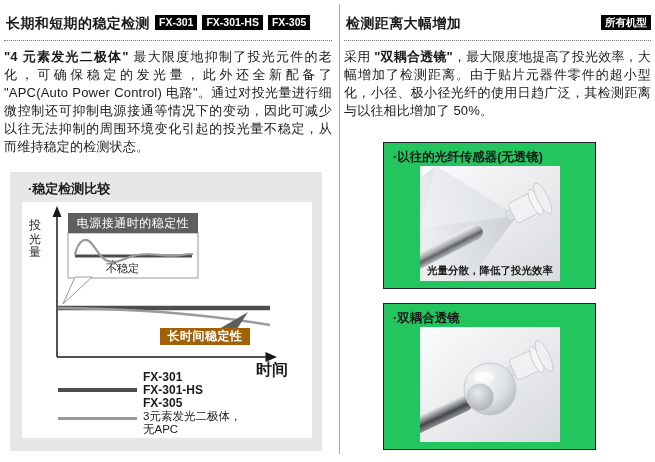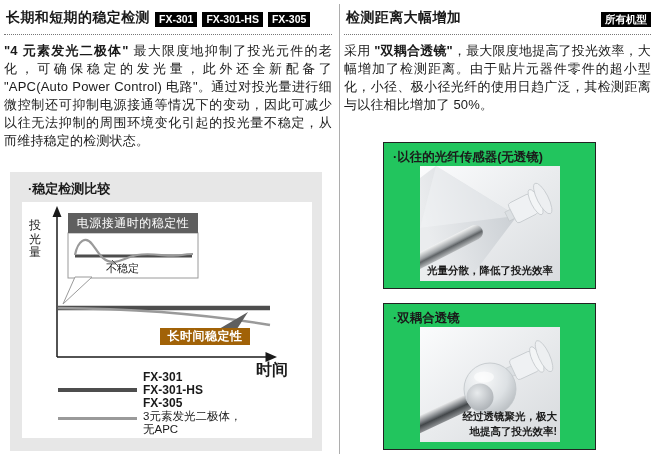--- a/index.html
+++ b/index.html
@@ -4,21 +4,21 @@
 <style>
   html,body{margin:0;padding:0}
   body{
     width:655px;height:462px;position:relative;overflow:hidden;
     background:#ffffff;color:#1a1a1a;
     font-family:"Liberation Sans","DejaVu Sans",sans-serif;
   }
   .col{position:absolute;top:0}
   .col-left{left:4px;width:328px}
   .col-right{left:344px;width:307px}
-  .sec-head{display:flex;align-items:flex-end;gap:5px;padding:9px 0 7px 2px;border-bottom:1px dotted #777}
+  .sec-head{display:flex;align-items:flex-start;gap:5px;padding:15px 0 7px 2px;border-bottom:1px dotted #777}
   .sec-title{font-weight:bold;font-size:14px;letter-spacing:.4px;white-space:nowrap}
   .badge{background:#000;color:#fff;font-weight:bold;font-size:10.5px;padding:1px 4px 2px;line-height:1.15;white-space:nowrap}
   .badge-right{margin-left:auto}
   .para{margin:7px 0 0;font-size:13px;line-height:18px;text-align:justify;letter-spacing:.2px}
   .divider{position:absolute;left:339px;top:4px;width:1px;height:450px;background:#adadad}
 
   
   .panel{position:absolute;left:10px;top:172px;width:312px;height:279px;background:#e7e7e7}
   .panel-title{position:absolute;left:18px;top:8px;font-size:13px;font-weight:bold}
   .chart-inner{position:absolute;left:12px;top:30px;width:290px;height:236px;background:#fff}
@@ -174,20 +174,16 @@
           <ellipse cx="13" cy="0" rx="4.5" ry="14" fill="#f3f5f6" stroke="#c5c9cc" stroke-width="0.8"></ellipse>
           <ellipse cx="21" cy="0" rx="5.5" ry="17" fill="#edeff1" stroke="#c5c9cc" stroke-width="0.8"></ellipse>
         </g>
         <g transform="rotate(-25 50 74)">
           <rect x="-36" y="66" width="88" height="16" rx="8" fill="url(#p2rod)"></rect>
         </g>
         <circle cx="70" cy="62" r="26" fill="url(#p2ball)" stroke="#bfc4c8" stroke-width="0.8"></circle>
         <circle cx="60" cy="70" r="13.5" fill="url(#p2ball2)"></circle>
         <ellipse cx="64" cy="50" rx="10" ry="5.5" fill="#ffffff" opacity="0.6"></ellipse>
       </svg>
-      <div class="cap2">
-        <div>经过透镜聚光，极大</div>
-        <div>地提高了投光效率!</div>
-      </div>
     </div>
   </div>
 
 </div>
 
 </body></html>

